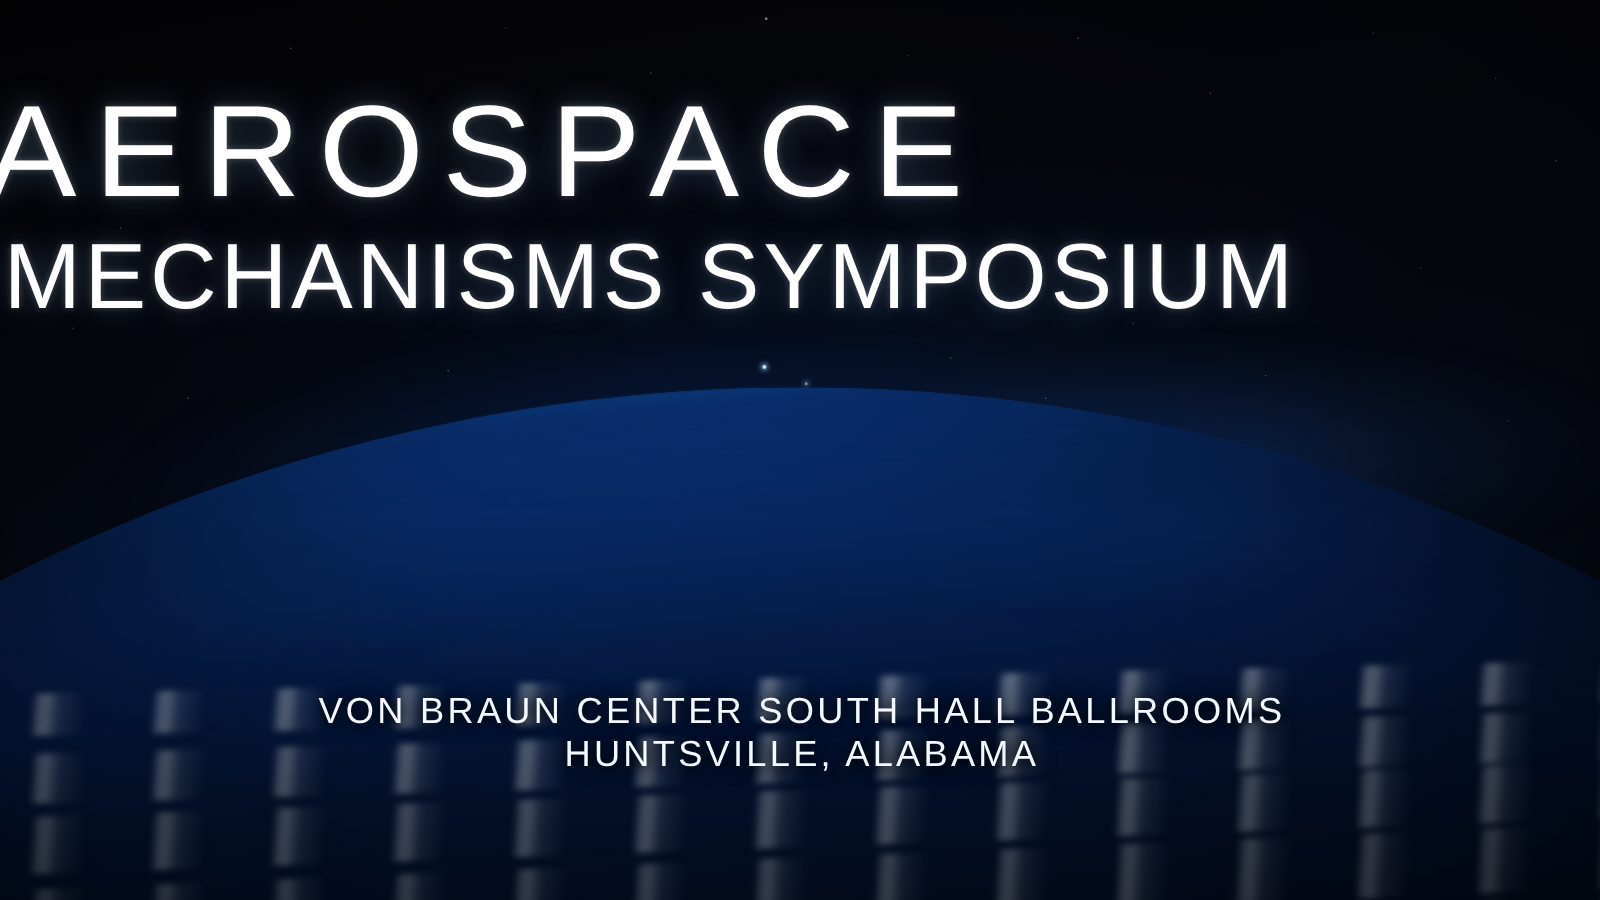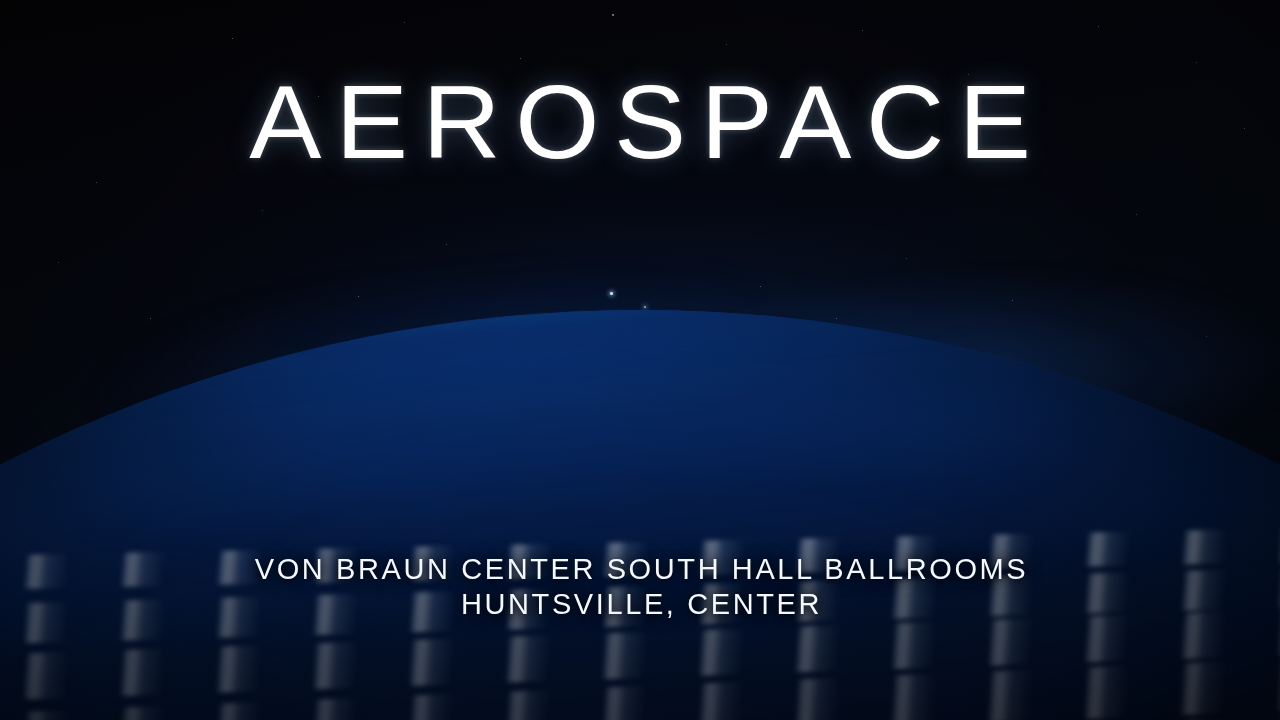--- a/index.html
+++ b/index.html
@@ -129,21 +129,20 @@
     position:absolute; inset:0;
     background:
       radial-gradient(ellipse 1000px 620px at 50% 46%, rgba(0,0,0,0) 35%, rgba(0,0,0,0.30) 78%, rgba(0,0,0,0.62) 100%);
     pointer-events:none;
   }
 
   
   .titleblock {
     position:absolute;
     left:0; right:0; top:70px;
-    text-align:center;
     z-index:20;
   }
 
   .title-main {
     display:block;
     color:#ffffff;
     font-family:"Liberation Sans", sans-serif;
     font-size:104px;
     font-weight:300;
     line-height:1.0;
@@ -244,20 +243,21 @@
         </div>
       <div class="citylights" id="citylights"></div>
     </div>
     <div class="limb-rim"></div>
   </div>
 
   <div class="vignette"></div>
 
   <div class="titleblock">
     <span class="title-main">AEROSPACE</span>
+    <span class="title-sub">MECHANISMS SYMPOSIUM</span>
   </div>
 
   <div class="eventblock">
     <span class="ev-line ev-venue">VON BRAUN CENTER SOUTH HALL BALLROOMS</span>
-    <span class="ev-line ev-city">HUNTSVILLE, CENTER</span>
+    <span class="ev-line ev-city">HUNTSVILLE, ALABAMA</span>
   </div>
 
 </div>
 
 </body></html>

